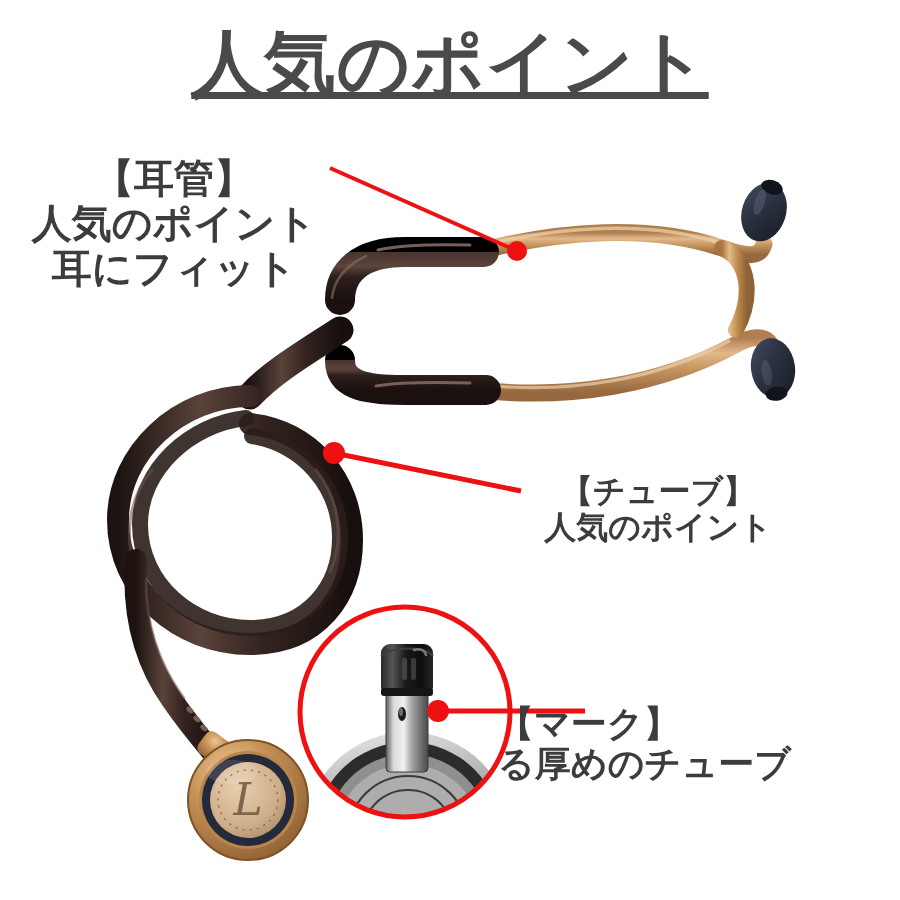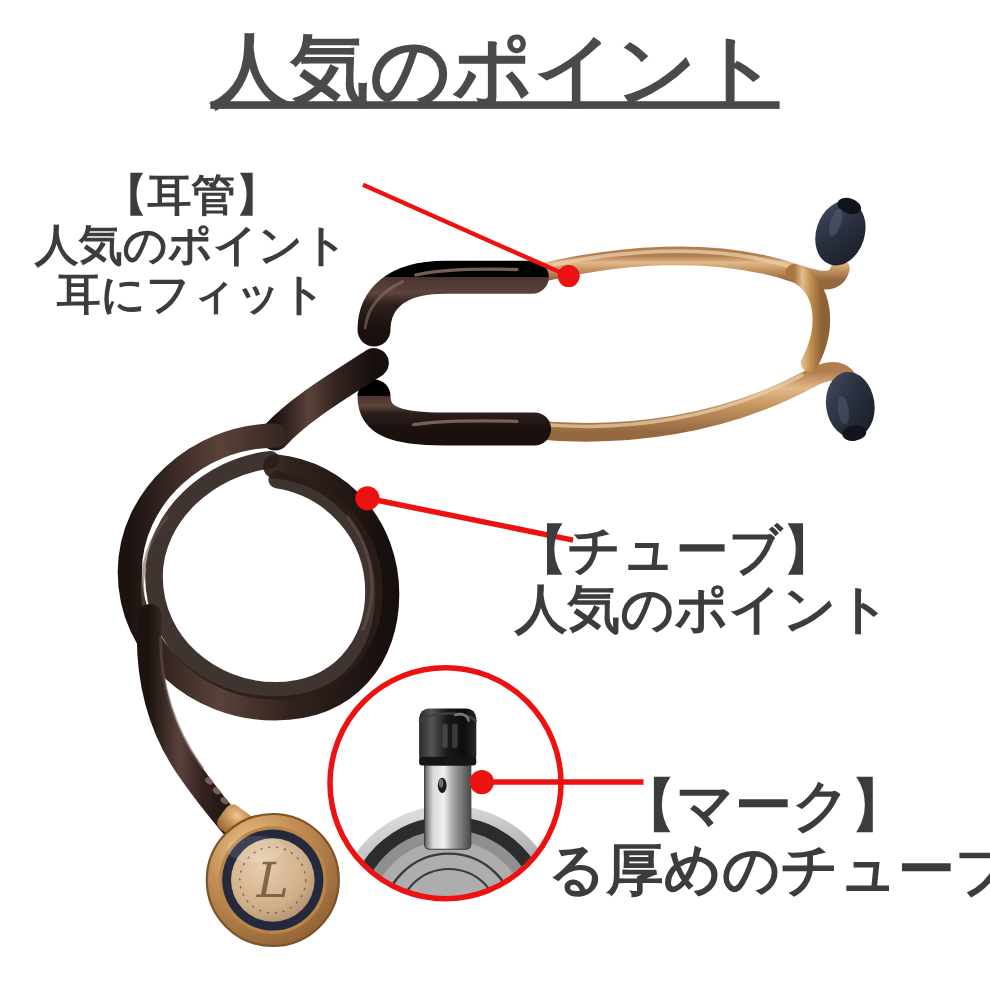--- a/index.html
+++ b/index.html
@@ -45,32 +45,31 @@
   .callout .line { display: block; }
 
   #callout-eartube {
     left: 18px;
     top: 144px;
     width: 312px;
     text-align: center;
     font-size: 40px;
   }
   #callout-tube {
-    left: 468px;
+    left: 448px;
     top: 462px;
     width: 420px;
-    text-align: left;
-    font-size: 48px;
+    text-align: center;
+    font-size: 32px;
   }
   #callout-mark {
     left: 498px;
     top: 692px;
     width: 392px;
-    text-align: center;
-    font-size: 52px;
+    font-size: 36px;
   }
 
   
   #art {
     position: absolute;
     left: 0; top: 0;
     width: 900px;
     height: 900px;
   }
 </style>

